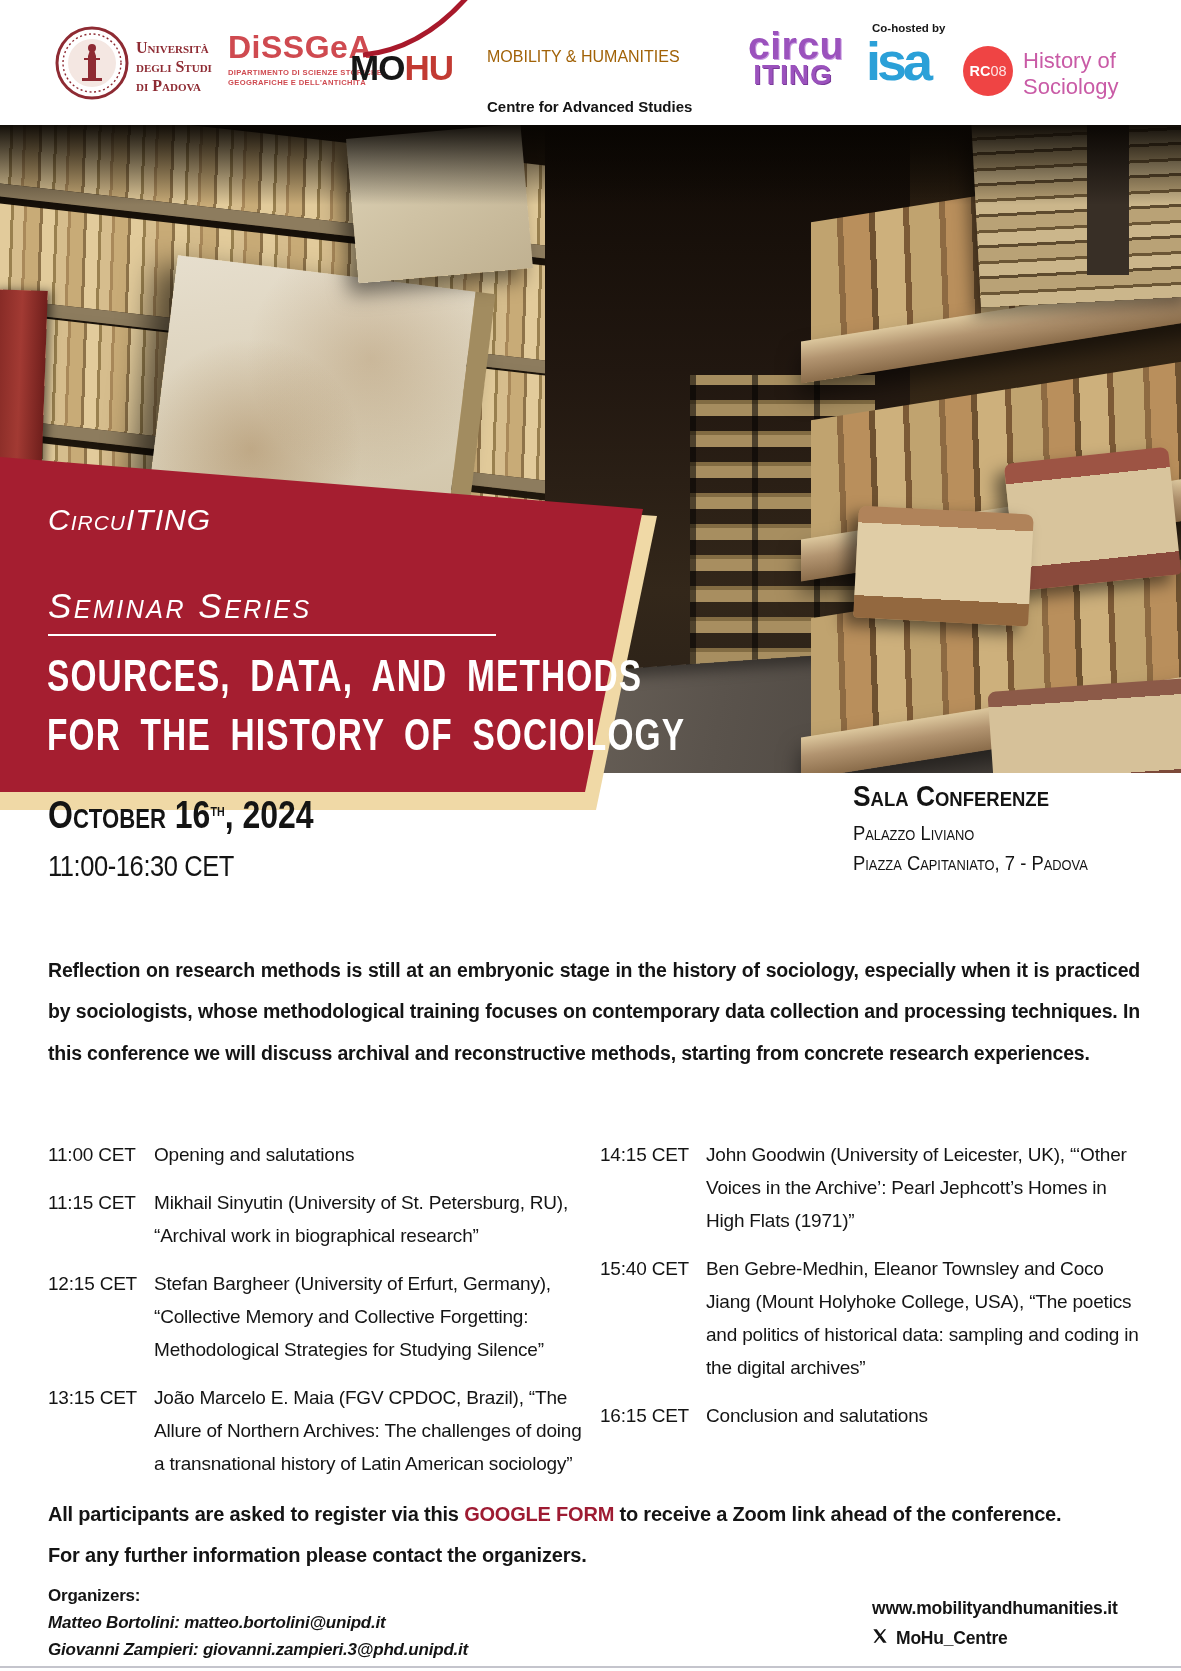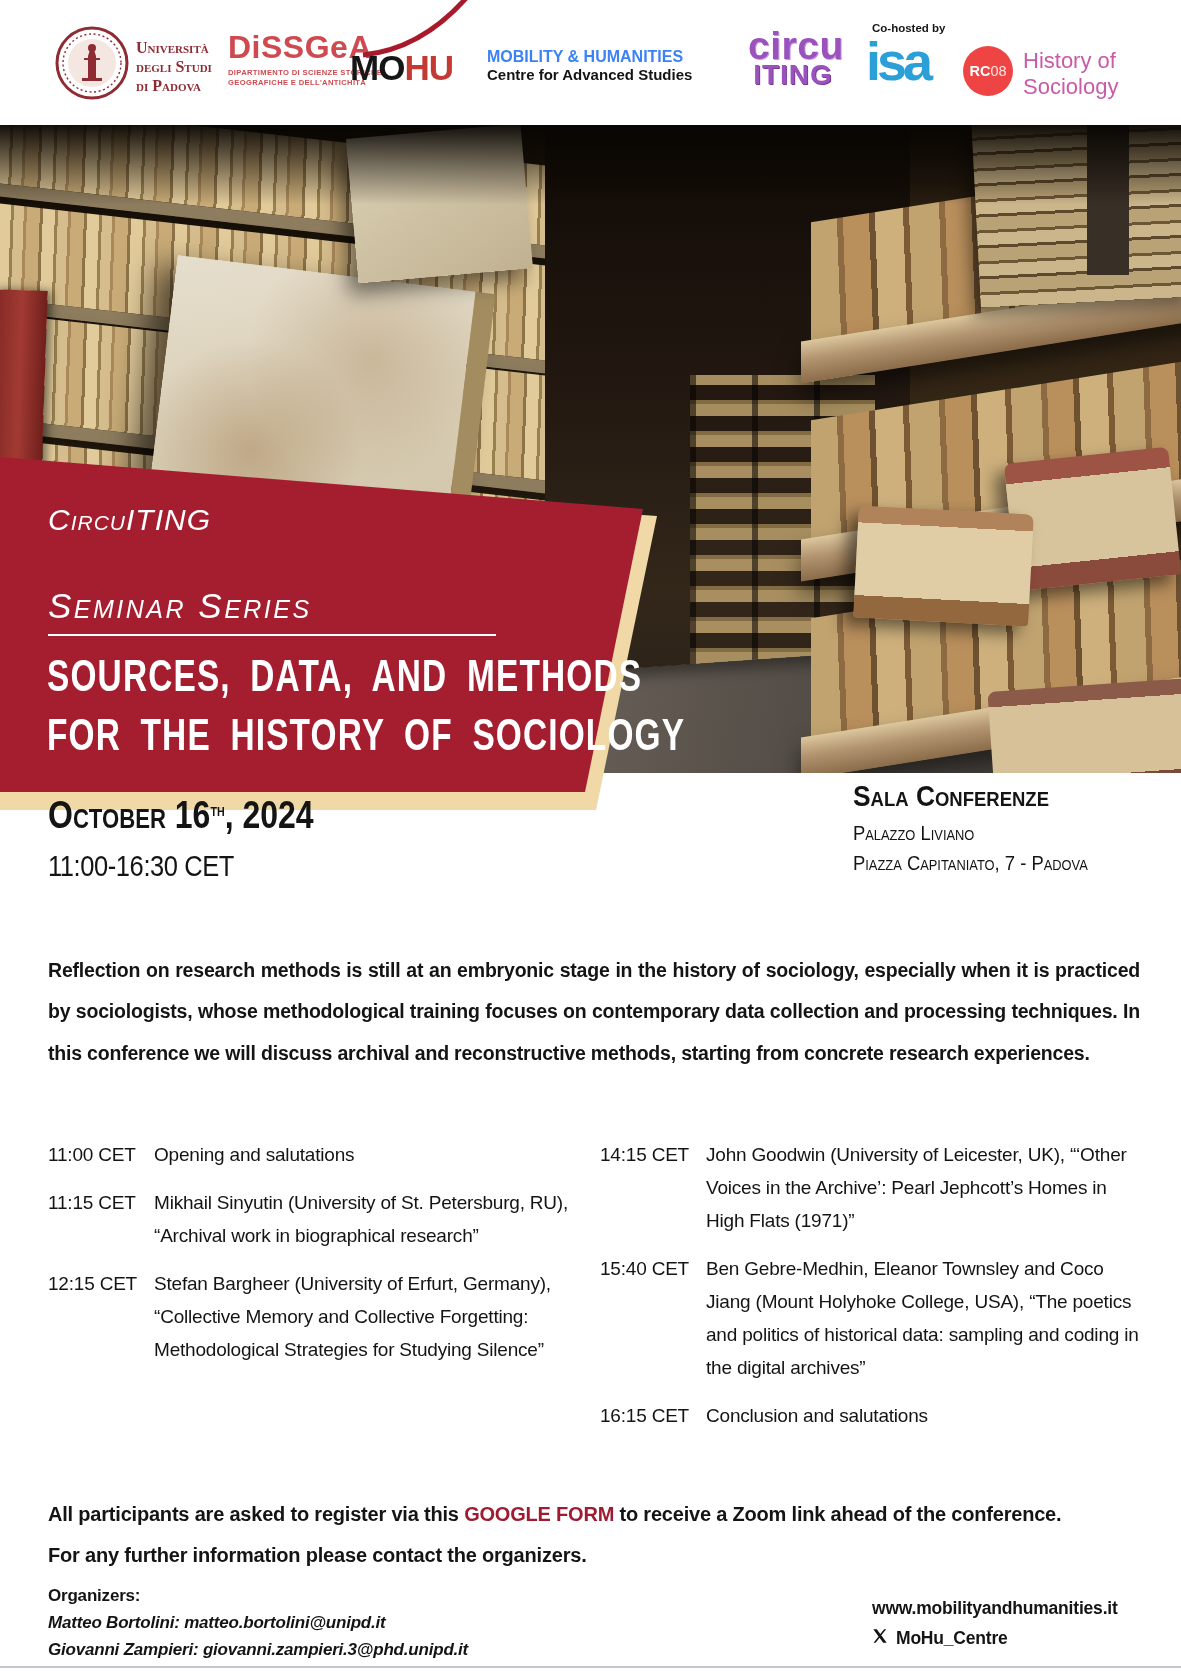--- a/index.html
+++ b/index.html
@@ -15,22 +15,22 @@
   .unipd-text { left:136px; top:38px; font-family:"Liberation Serif", serif;
     font-variant:small-caps; font-weight:600; font-size:16px; line-height:19px; color:#8e2b33; }
   .dissgea { left:228px; top:30px; color:#cf4a50; }
   .dissgea .mark { font-size:32px; font-weight:700; letter-spacing:.5px; line-height:34px; }
   .dissgea .sub { font-size:7.6px; font-weight:700; letter-spacing:.35px; line-height:9.5px;
     text-transform:uppercase; margin-top:4px; }
   .mohu-arc { left:360px; top:0px; }
   .mohu { left:350px; top:48px; font-size:35px; font-weight:900; letter-spacing:-1px; }
   .mohu .mo { color:#161616; } .mohu .hu { color:#c23a32; font-weight:700; }
   .mobhum { left:487px; top:47px; }
-  .mobhum .l1 { color:#3b82f6; font-weight:700; font-size:16px; line-height:19px; }
-  .mobhum .l2 { color:#141414; font-weight:700; font-size:15px; line-height:18px; }
+  .mobhum .l1 { color:#a16207; font-weight:400; font-size:16px; line-height:19px; }
+  .mobhum .l2 { color:#141414; font-weight:700; font-size:15px; line-height:18px;margin-top:32px; }
   .circu { left:748px; top:31px; width:90px; text-align:center; color:#9b52bd;
     font-weight:900; letter-spacing:.5px; }
   .circu .c1 { font-size:39px; line-height:30px; text-shadow:1px 1px 0 #c79ae0; }
   .circu .c2 { font-size:28px; line-height:28px; letter-spacing:1px; text-shadow:1px 1px 0 #7a3a99; }
   .cohosted { left:872px; top:22px; font-size:11.5px; font-weight:600; color:#161616; }
   .isa { left:866px; top:30px; font-size:54px; font-weight:900; letter-spacing:-4px; color:#2ba0d8; }
   .rc08 { left:963px; top:46px; width:50px; height:50px; border-radius:50%;
     background:#ef4444; display:flex; align-items:center; justify-content:center;
     color:#fff; font-size:14.5px; font-weight:800; letter-spacing:0; }
   .rc08 .lite { font-weight:400; opacity:.85; }
@@ -255,20 +255,24 @@
         <div class="x">Opening and salutations</div>
       </div>
       <div class="item">
         <div class="t">11:15 CET</div>
         <div class="x">Mikhail Sinyutin (University of St. Petersburg, RU), “Archival work in biographical research”</div>
       </div>
       <div class="item">
         <div class="t">12:15 CET</div>
         <div class="x">Stefan Bargheer (University of Erfurt, Germany), “Collective Memory and Collective Forgetting: Methodological Strategies for Studying Silence”</div>
       </div>
+      <div class="item">
+        <div class="t">13:15 CET</div>
+        <div class="x">João Marcelo E. Maia (FGV CPDOC, Brazil), “The Allure of Northern Archives: The challenges of doing a transnational history of Latin American sociology”</div>
+      </div>
     </div>
     <div class="col colR">
       <div class="item">
         <div class="t">14:15 CET</div>
         <div class="x">John Goodwin (University of Leicester, UK), “‘Other Voices in the Archive’: Pearl Jephcott’s Homes in High Flats (1971)”</div>
       </div>
       <div class="item">
         <div class="t">15:40 CET</div>
         <div class="x">Ben Gebre-Medhin, Eleanor Townsley and Coco Jiang (Mount Holyhoke College, USA), “The poetics and politics of historical data: sampling and coding in the digital archives”</div>
       </div>

